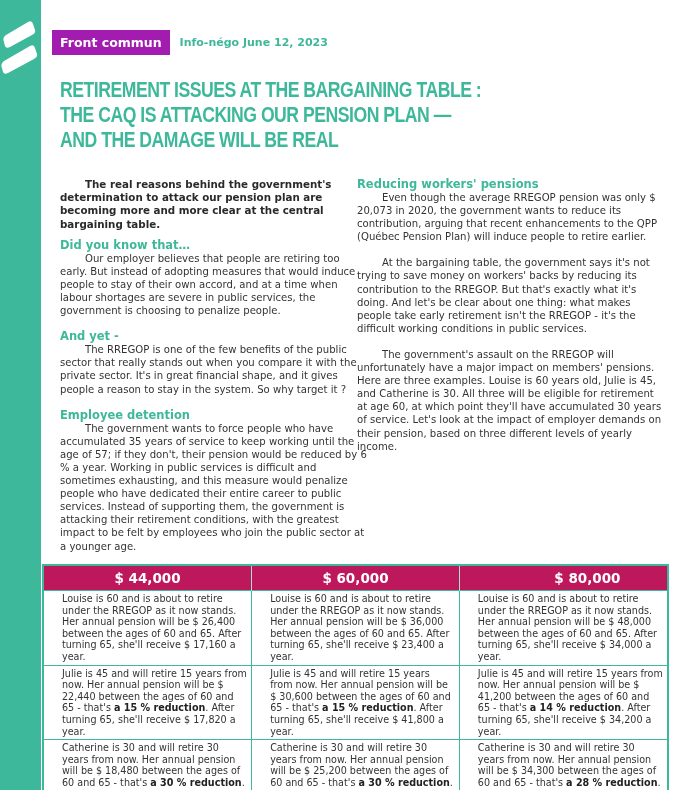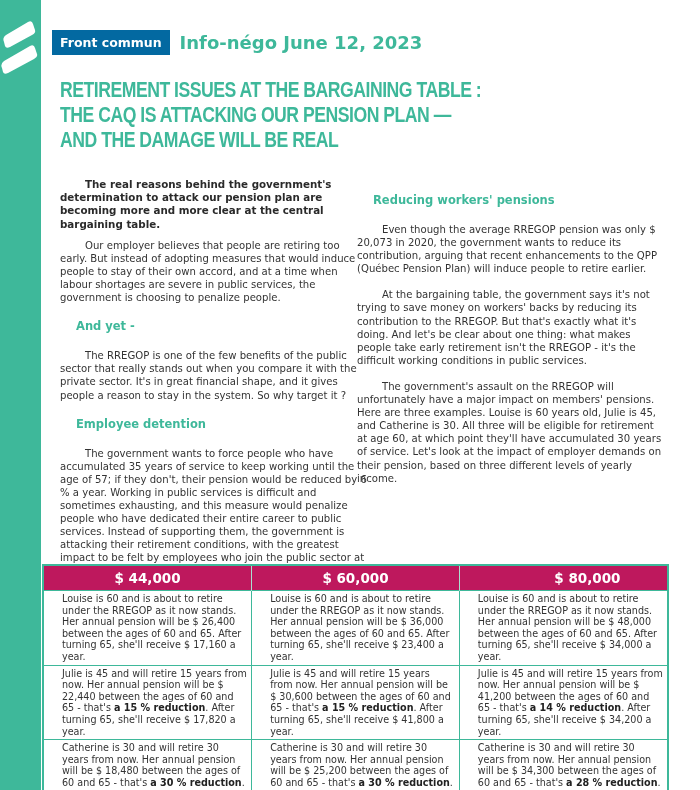--- a/index.html
+++ b/index.html
@@ -1,31 +1,31 @@
 <!DOCTYPE html>
 <html><head>
 <meta charset="utf-8">
 <style>
   html, body { margin:0; padding:0; background:#ffffff; }
   body { width:700px; height:790px; position:relative; overflow:hidden;
          font-family:"DejaVu Sans", sans-serif; color:#2a2a2a; }
   .sidebar { position:absolute; left:0; top:0; width:41px; height:790px; background:#3eb89a; }
   .logo { position:absolute; left:0; top:18px; width:41px; height:56px; }
   .header-row { position:absolute; left:52px; top:30px; height:25px; display:flex; align-items:center; }
-  .badge { background:#0369a1; color:#fff; font-weight:bold; font-size:12.5px; padding:4px 8px; height:17px; line-height:17px; }
-  .issue { color:#3eb89a; font-weight:bold; font-size:18px; margin-left:10px; }
+  .badge { background:#a21caf; color:#fff; font-weight:bold; font-size:12.5px; padding:4px 8px; height:17px; line-height:17px; }
+  .issue { color:#3eb89a; font-weight:bold; font-size:11px; margin-left:10px; }
   .title { position:absolute; left:60px; top:78px; width:420px; color:#3eb89a;
            font-family:"Liberation Sans", sans-serif; font-weight:bold; font-size:21.5px; line-height:25px;
            letter-spacing:-0.6px; transform:scaleX(0.82); transform-origin:left top; white-space:nowrap; }
   .title div { white-space:nowrap; }
   .col { position:absolute; top:178px; font-size:10.1px; line-height:13.1px; color:#333; }
   .col-left { left:60px; width:307px; }
   .col-right { left:357px; width:310px; top:178px; }
   .intro { font-weight:bold; color:#2a2a2a; font-size:10.3px; line-height:13.2px; text-indent:25px; margin:0 0 8px 0; }
-  h3 { margin:16px; color:#3eb89a; font-size:11.5px; line-height:13px; font-weight:bold; }
+  h3 { margin:0; color:#3eb89a; font-size:11.5px; line-height:13px; font-weight:bold; }
   p { margin:0; }
   .ind { text-indent:25px; }
   .gap2 { margin-bottom:13px; }
   .table-wrap { position:absolute; left:42px; top:564px; width:623px; border:2px solid #3eb89a; }
   table { border-collapse:collapse; width:100%; table-layout:fixed; }
   th { background:#be185d; color:#fff; font-size:13.5px; font-weight:bold; height:24px; padding:0;
        border-right:1px solid #a9e0d1; }
   th:last-child { border-right:none;padding-left:48px; }
   td { font-size:9.6px; line-height:11.6px; color:#333; vertical-align:top; padding:2px 4px 2px 18px;
        border-right:1.5px solid #3eb89a; border-top:1.5px solid #3eb89a; }
@@ -48,20 +48,21 @@
 </div>
 
 <div class="title">
   <div>RETIREMENT ISSUES AT THE BARGAINING TABLE :</div>
   <div>THE CAQ IS ATTACKING OUR PENSION PLAN —</div>
   <div>AND THE DAMAGE WILL BE REAL</div>
 </div>
 
 <div class="col col-left">
   <p class="intro">The real reasons behind the government's determination to attack our pension plan are becoming more and more clear at the central bargaining table.</p>
+  <h3>Did you know that…</h3>
   <p class="ind gap2">Our employer believes that people are retiring too early. But instead of adopting measures that would induce people to stay of their own accord, and at a time when labour shortages are severe in public services, the government is choosing to penalize people.</p>
   <h3>And yet -</h3>
   <p class="ind gap2">The RREGOP is one of the few benefits of the public sector that really stands out when you compare it with the private sector. It's in great financial shape, and it gives people a reason to stay in the system. So why target it ?</p>
   <h3>Employee detention</h3>
   <p class="ind">The government wants to force people who have accumulated 35 years of service to keep working until the age of 57; if they don't, their pension would be reduced by 6 % a year. Working in public services is difficult and sometimes exhausting, and this measure would penalize people who have dedicated their entire career to public services. Instead of supporting them, the government is attacking their retirement conditions, with the greatest impact to be felt by employees who join the public sector at a younger age.</p>
 </div>
 
 <div class="col col-right">
   <h3>Reducing workers' pensions</h3>
   <p class="ind gap2">Even though the average RREGOP pension was only $ 20,073 in 2020, the government wants to reduce its contribution, arguing that recent enhancements to the QPP (Québec Pension Plan) will induce people to retire earlier.</p>

